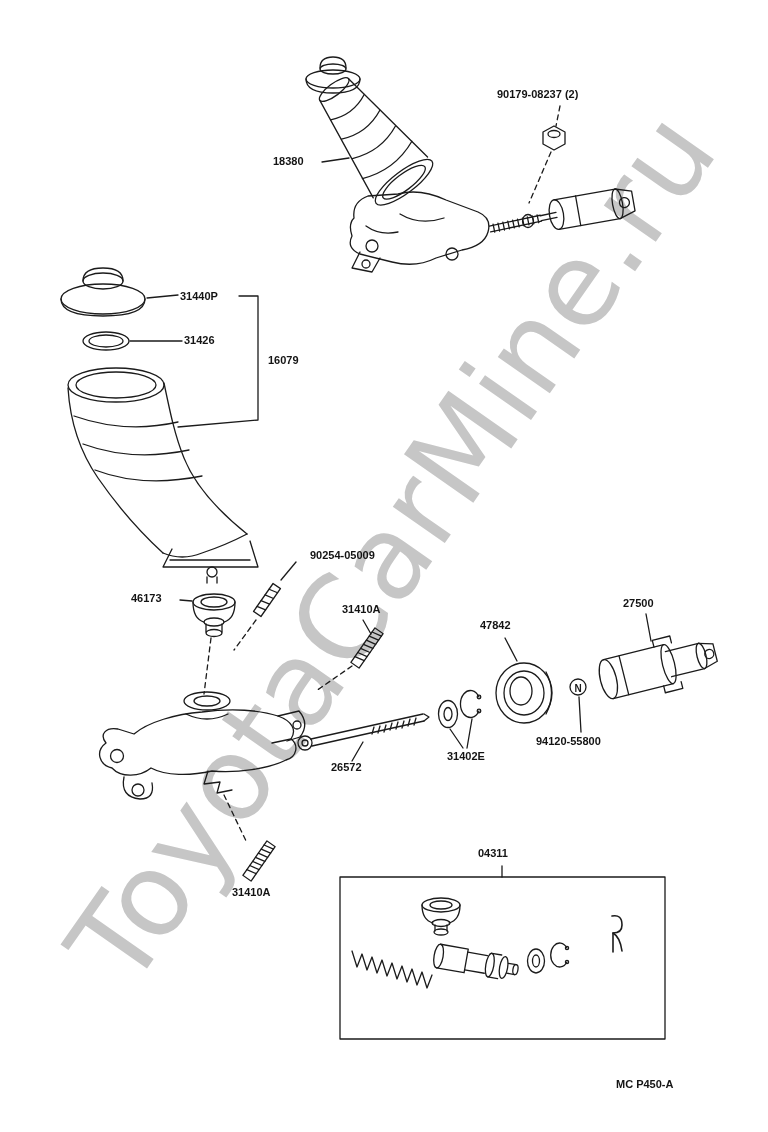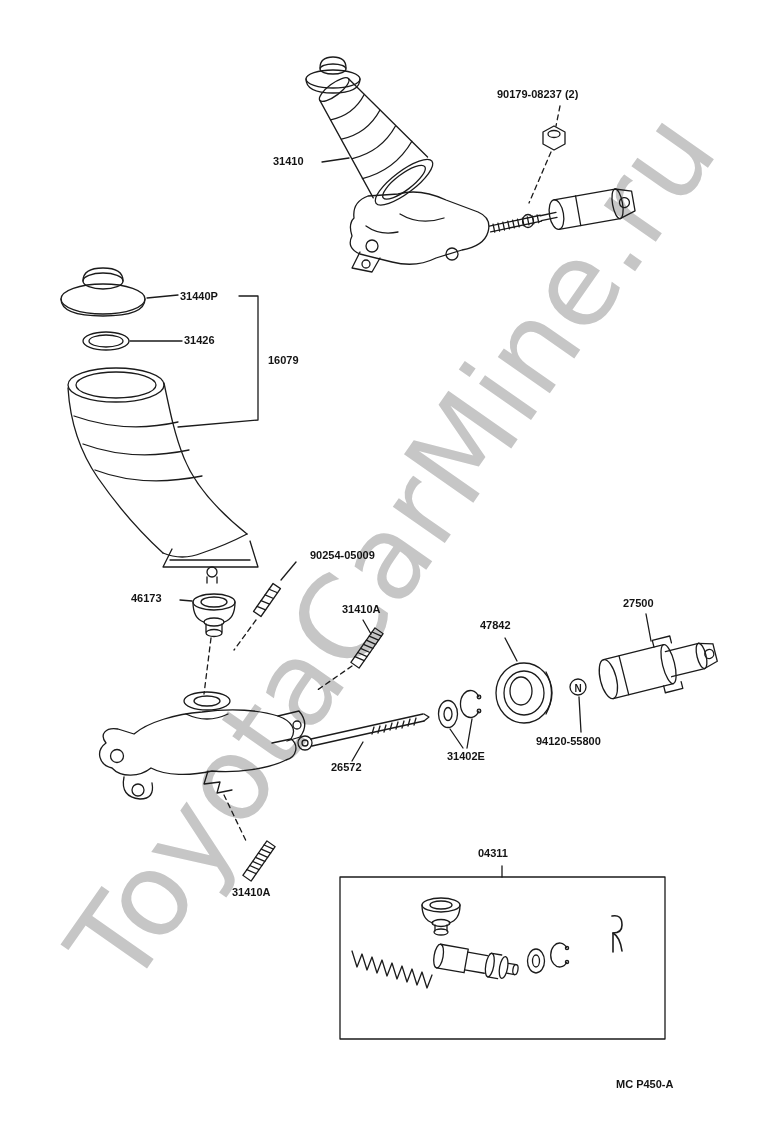--- a/index.html
+++ b/index.html
@@ -232,21 +232,21 @@
         <line x1="551" y1="152" x2="529" y2="203"></line>
         <line x1="256" y1="620" x2="234" y2="650"></line>
         <line x1="211" y1="638" x2="204" y2="694"></line>
         <line x1="352" y1="666" x2="316" y2="691"></line>
         <line x1="224" y1="795" x2="247" y2="843"></line>
       </g>
     </g>
   </svg>
 
   <div class="lbl" style="left:497px;top:88px">90179-08237 (2)</div>
-  <div class="lbl" style="left:273px;top:155px">31410</div>
+  <div class="lbl" style="left:273px;top:155px">18380</div>
   <div class="lbl" style="left:180px;top:290px">31440P</div>
   <div class="lbl" style="left:184px;top:334px">31426</div>
   <div class="lbl" style="left:268px;top:354px">16079</div>
   <div class="lbl" style="left:310px;top:549px">90254-05009</div>
   <div class="lbl" style="left:131px;top:592px">46173</div>
   <div class="lbl" style="left:342px;top:603px">31410A</div>
   <div class="lbl" style="left:480px;top:619px">47842</div>
   <div class="lbl" style="left:623px;top:597px">27500</div>
   <div class="lbl" style="left:331px;top:761px">26572</div>
   <div class="lbl" style="left:447px;top:750px">31402E</div>

